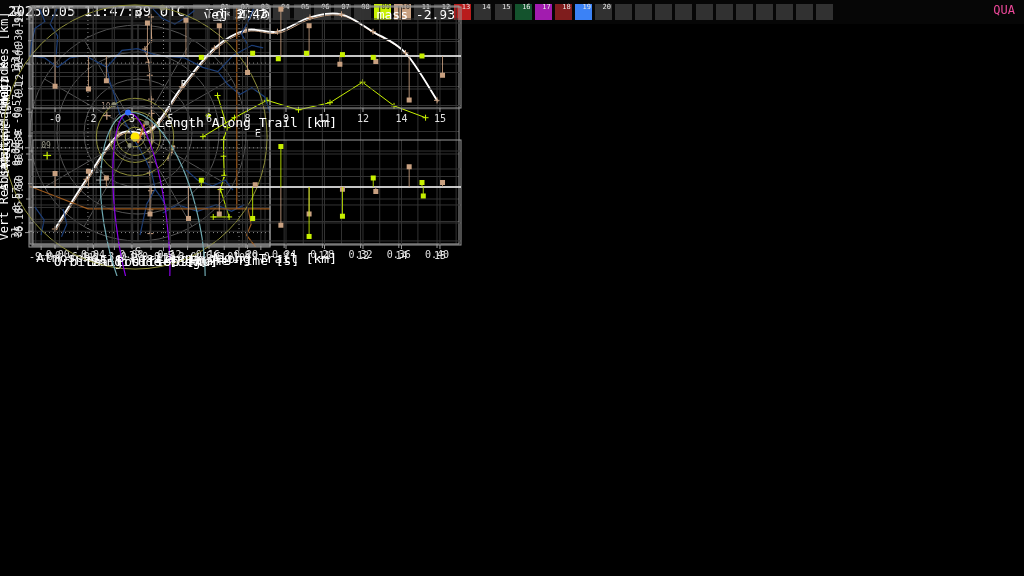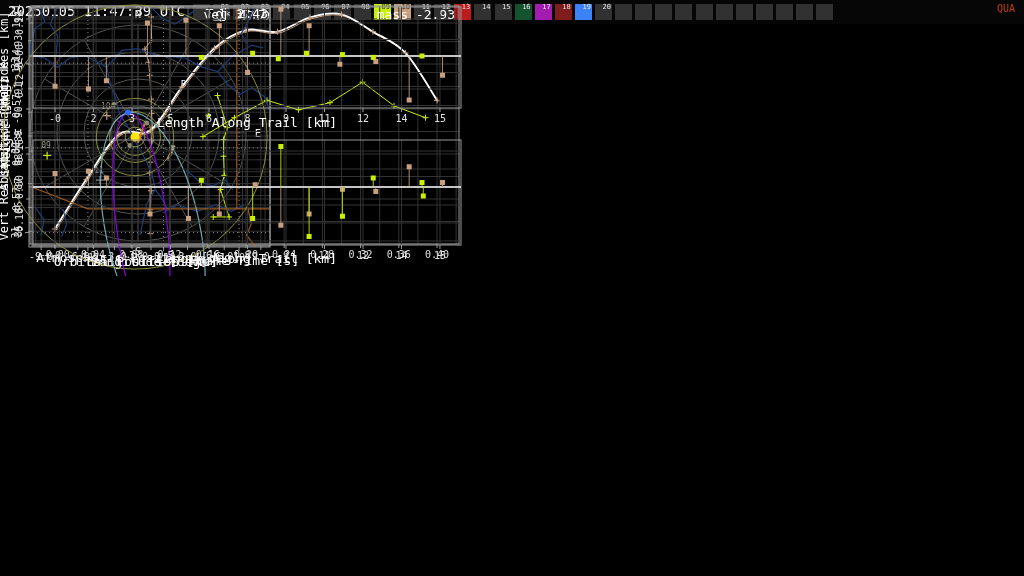--- a/index.html
+++ b/index.html
@@ -1,20 +1,20 @@
 <!DOCTYPE html>
 <html><head>
 <meta charset="utf-8">
 <style>
   html,body{margin:0;padding:0;background:#000;}
   #screen{position:relative;width:1024px;height:576px;background:#000;overflow:hidden;
           font-family:"DejaVu Sans Mono",monospace;}
   #topbar{position:absolute;left:0;top:0;width:1024px;height:24px;background:#060606;}
   #timestamp{position:absolute;left:8px;top:3px;color:#fff;font-size:14px;white-space:pre;}
-  #station-code{position:absolute;right:9px;top:3px;color:#c2410c;font-size:10px;}
+  #station-code{position:absolute;right:9px;top:3px;color:#ec4899;font-size:12px;}
   #frame-strip{position:absolute;left:0;top:0;width:1024px;height:24px;}
   .frame-box{position:absolute;top:4px;width:17px;height:16px;background:#313131;}
   .frame-label{position:absolute;top:-1px;right:1px;font-size:7px;line-height:8px;color:#e8e8e8;}
   svg.panel{position:absolute;display:block;}
   svg text{font-family:"DejaVu Sans Mono",monospace;}
   #chart-atmospheric{left:0;top:24;}
   #chart-trail{left:280;top:24;}
   #chart-magnitude{left:555;top:24;}
   #chart-map{left:0;top:300;}
   #chart-orbital{left:280;top:300;}

